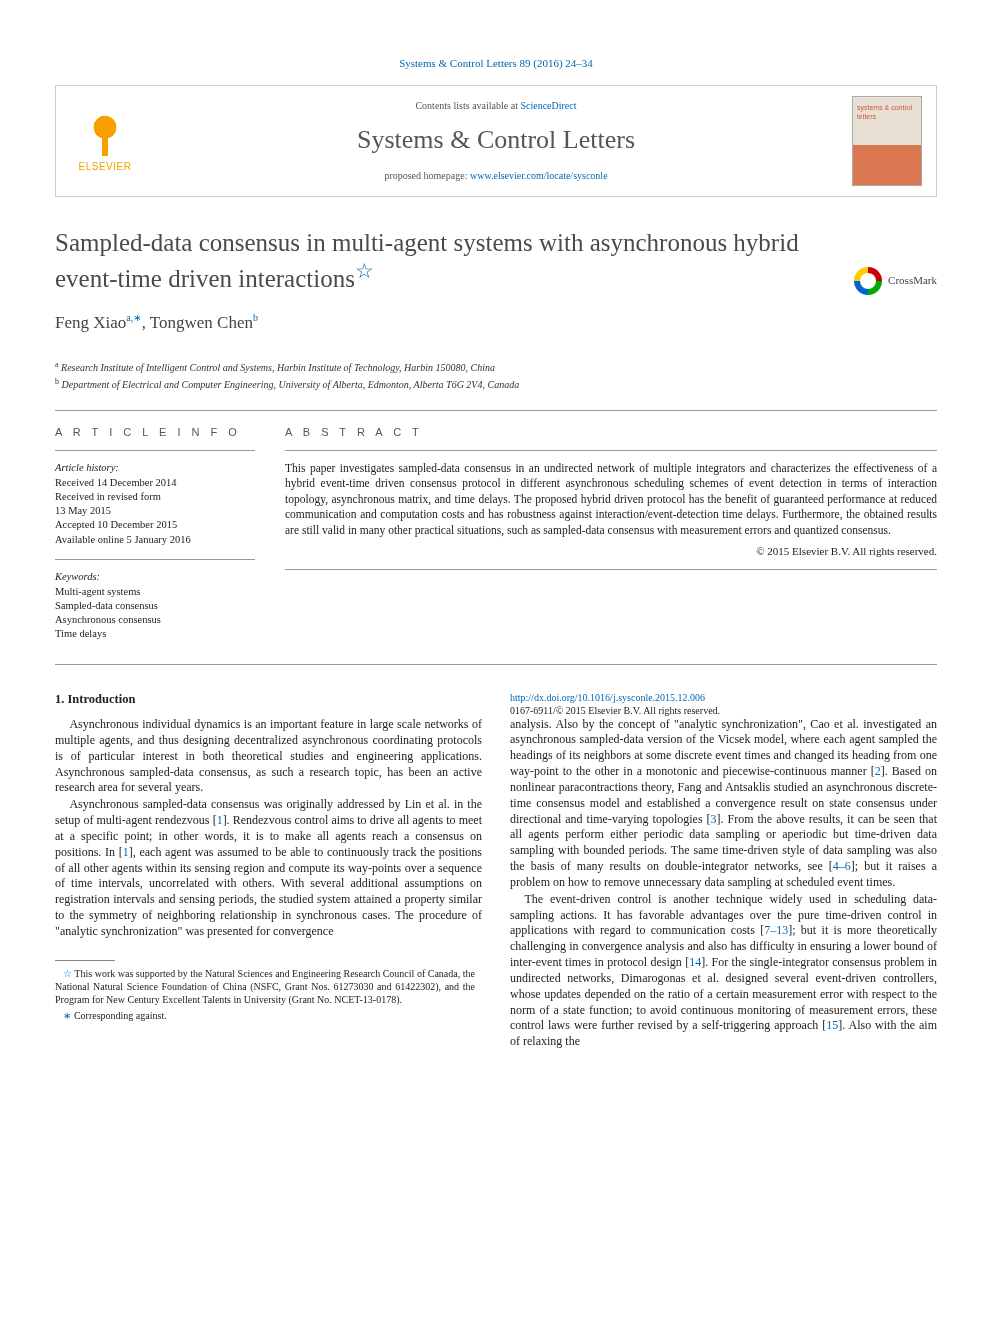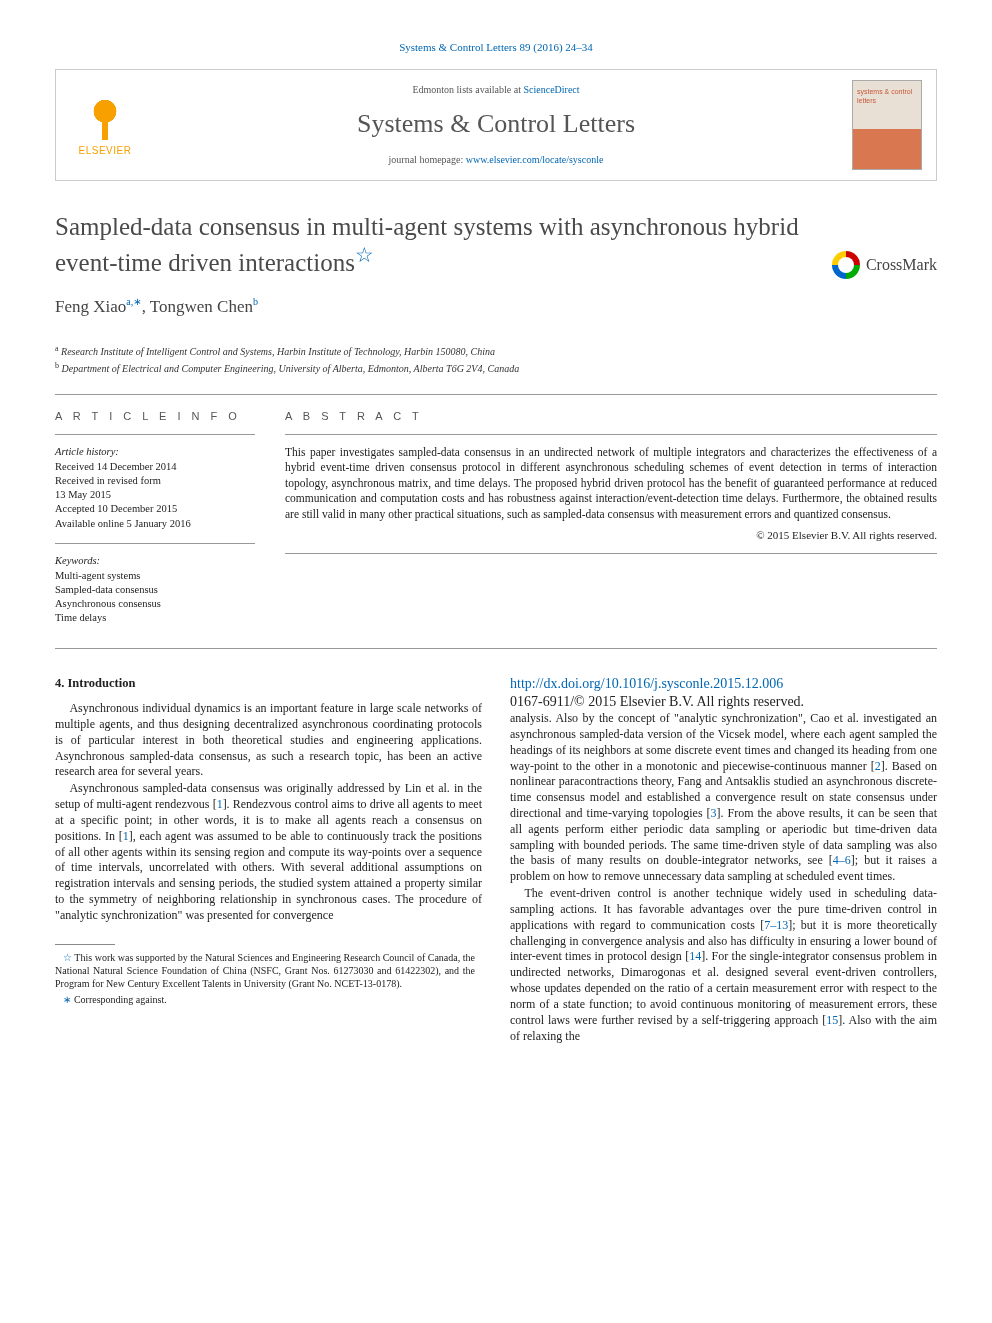--- a/index.html
+++ b/index.html
@@ -11,20 +11,21 @@
     margin: 0 auto;
     padding: 40px 55px 30px;
     font-size: 13px;
     line-height: 1.35;
   }
   .citation-line {
     text-align: center;
     font-size: 11px;
     color: #0066b3;
     margin-bottom: 14px;
+    margin-top: 16px;
   }
   .masthead {
     border: 1px solid #ccc;
     display: flex;
     align-items: center;
     padding: 10px 14px;
     margin-bottom: 30px;
     position: relative;
     min-height: 110px;
   }
@@ -94,21 +95,21 @@
     font-weight: 400;
     color: #4a4a4a;
     line-height: 1.25;
     flex: 1;
   }
   .title-star { color: #0066b3; }
   .crossmark {
     display: flex;
     align-items: center;
     gap: 6px;
-    font-size: 16px;
+    font-size: 11px;
     color: #444;
     flex-shrink: 0;
     margin-top: 4px;
   }
   .crossmark-icon {
     width: 28px;
     height: 28px;
     border-radius: 50%;
     background: conic-gradient(#c00 0 25%, #0a0 0 50%, #06c 0 75%, #fc0 0 100%);
     position: relative;
@@ -177,40 +178,40 @@
   }
   .footnotes .fn-rule {
     border: none;
     border-top: 1px solid #888;
     width: 60px;
     margin-bottom: 6px;
   }
   .footnotes p { margin-bottom: 3px; text-indent: 0.8em; }
   .footnotes .fn-mark { color: #0066b3; }
   .footnotes a { color: #0066b3; text-decoration: none; }
-  .doi-block { font-size: 14px; margin-top: 4px; }
+  .doi-block { font-size: 10px; margin-top: 4px; }
   .doi-block a { color: #0066b3; text-decoration: none; }
 </style>
 </head>
 <body>
 
 <div class="citation-line">Systems &amp; Control Letters 89 (2016) 24–34</div>
 
 <div class="masthead">
   <div class="elsevier-logo">
     <div class="elsevier-tree"></div>
     <div class="elsevier-name">ELSEVIER</div>
   </div>
   <div class="masthead-center">
     <div class="contents-line">
-      <span>Edmonton lists available at </span><a>ScienceDirect</a>
+      <span>Contents lists available at </span><a>ScienceDirect</a>
     </div>
     <div class="journal-name">Systems &amp; Control Letters</div>
     <div class="homepage-line">
-      <span>journal homepage: </span><a>www.elsevier.com/locate/sysconle</a>
+      <span>proposed homepage: </span><a>www.elsevier.com/locate/sysconle</a>
     </div>
   </div>
   <div class="journal-cover">systems &amp; control letters</div>
 </div>
 
 <div class="title-row">
   <h1 class="article-title">
     <span>Sampled-data consensus in multi-agent systems with asynchronous hybrid event-time driven interactions</span><sup class="title-star">☆</sup>
   </h1>
   <div class="crossmark">
@@ -261,21 +262,21 @@
     <hr class="info-hr">
     <div class="abstract-text">This paper investigates sampled-data consensus in an undirected network of multiple integrators and characterizes the effectiveness of a hybrid event-time driven consensus protocol in different asynchronous scheduling schemes of event detection in terms of interaction topology, asynchronous matrix, and time delays. The proposed hybrid driven protocol has the benefit of guaranteed performance at reduced communication and computation costs and has robustness against interaction/event-detection time delays. Furthermore, the obtained results are still valid in many other practical situations, such as sampled-data consensus with measurement errors and quantized consensus.</div>
     <div class="copyright">© 2015 Elsevier B.V. All rights reserved.</div>
     <hr class="info-hr">
   </div>
 </div>
 
 <hr class="rule" style="margin-top:4px;">
 
 <div class="body-columns">
-  <div class="section-head">4.  Introduction</div>
+  <div class="section-head">1.  Introduction</div>
   <p>Asynchronous individual dynamics is an important feature in large scale networks of multiple agents, and thus designing decentralized asynchronous coordinating protocols is of particular interest in both theoretical studies and engineering applications. Asynchronous sampled-data consensus, as such a research topic, has been an active research area for several years.</p>
   <p>Asynchronous sampled-data consensus was originally addressed by Lin et al. in the setup of multi-agent rendezvous [<span class="ref">1</span>]. Rendezvous control aims to drive all agents to meet at a specific point; in other words, it is to make all agents reach a consensus on positions. In [<span class="ref">1</span>], each agent was assumed to be able to continuously track the positions of all other agents within its sensing region and compute its way-points over a sequence of time intervals, uncorrelated with others. With several additional assumptions on registration intervals and sensing periods, the studied system attained a property similar to the symmetry of neighboring relationship in synchronous cases. The procedure of "analytic synchronization" was presented for convergence</p>
 
   <div class="footnotes">
     <hr class="fn-rule">
     <p>
       <span class="fn-mark">☆</span>
       <span>This work was supported by the Natural Sciences and Engineering Research Council of Canada, the National Natural Science Foundation of China (NSFC, Grant Nos. 61273030 and 61422302), and the Program for New Century Excellent Talents in University (Grant No. NCET-13-0178).</span>
     </p>
     <p>

